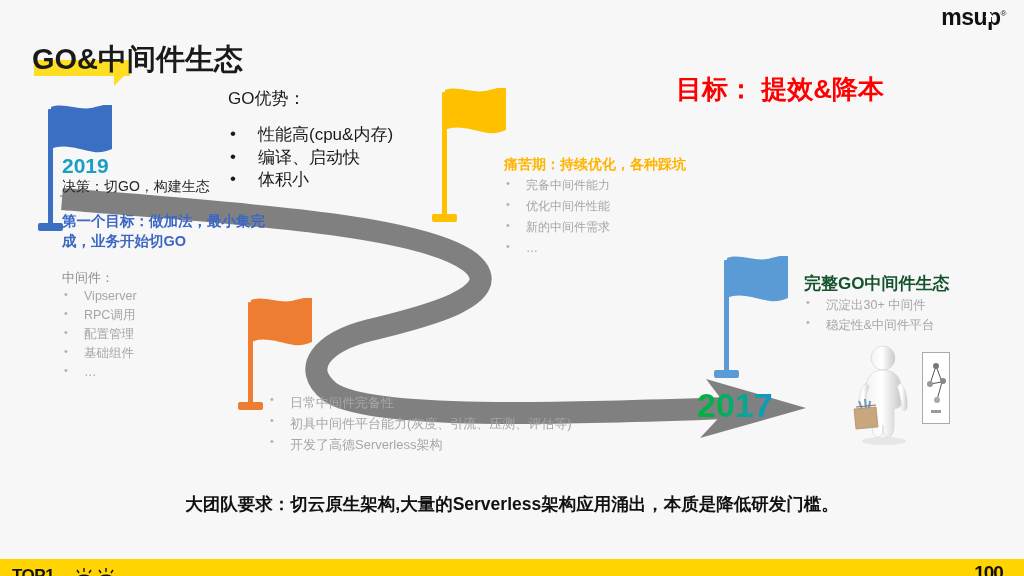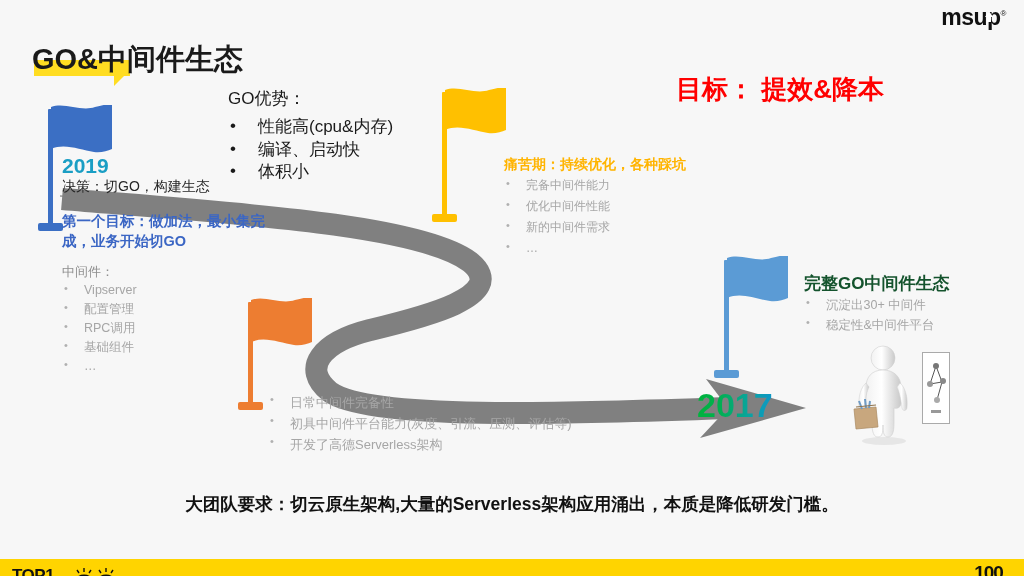--- a/index.html
+++ b/index.html
@@ -184,38 +184,38 @@
 
   
   .go-adv {
     position: absolute;
     left: 228px;
     top: 88px;
     font-size: 17px;
     color: #1a1a1a;
     line-height: 1.32;
   }
-  .go-adv .hdr { margin-bottom: 6px; }
+  .go-adv .hdr { margin-bottom: 14px; }
   .go-adv ul { list-style: none; margin: 0; padding: 0; }
   .go-adv li {
     position: relative;
     padding-left: 30px;
     max-width: 170px;
   }
   .go-adv li:before {
     content: "\2022";
     position: absolute;
     left: 2px;
     top: -1px;
   }
 
   
   #blk-first { left: 62px; top: 212px; }
   #blk-first .head { color: #3b66c4; font-size: 14.5px; line-height: 1.35; }
-  #blk-first .sub  { font-size: 13px; color: #8f8f8f; margin-top: 12px; font-family: Liberation Serif, serif; }
+  #blk-first .sub  { font-size: 13px; color: #8f8f8f; margin-top: 18px; font-family: Liberation Serif, serif; }
   #blk-first li    { font-size: 12.5px; line-height: 1.52; }
 
   #blk-pain { left: 504px; top: 156px; }
   #blk-pain .head { color: #ffb400; font-size: 14px; }
   #blk-pain li    { font-size: 12px; line-height: 1.58; margin-top: 2px; }
 
   #blk-promo { left: 268px; top: 392px; }
   #blk-promo .head { color: #ed7d31; font-size: 15px; }
   #blk-promo li    { font-size: 13px; line-height: 1.62; }
 
@@ -366,22 +366,22 @@
       <li>编译、启动快</li>
       <li>体积小</li>
     </ul>
   </div>
 
   <div class="blk" id="blk-first">
     <div class="head" style="max-width:225px; white-space:normal;">第一个目标：做加法，最小集完成，业务开始切GO</div>
     <div class="sub">中间件：</div>
     <ul>
       <li>Vipserver</li>
+      <li>RPC调用</li>
       <li>配置管理</li>
-      <li>RPC调用</li>
       <li>基础组件</li>
       <li>…</li>
     </ul>
   </div>
 
   <div class="blk" id="blk-pain">
     <div class="head">痛苦期：持续优化，各种踩坑</div>
     <ul>
       <li>完备中间件能力</li>
       <li>优化中间件性能</li>

